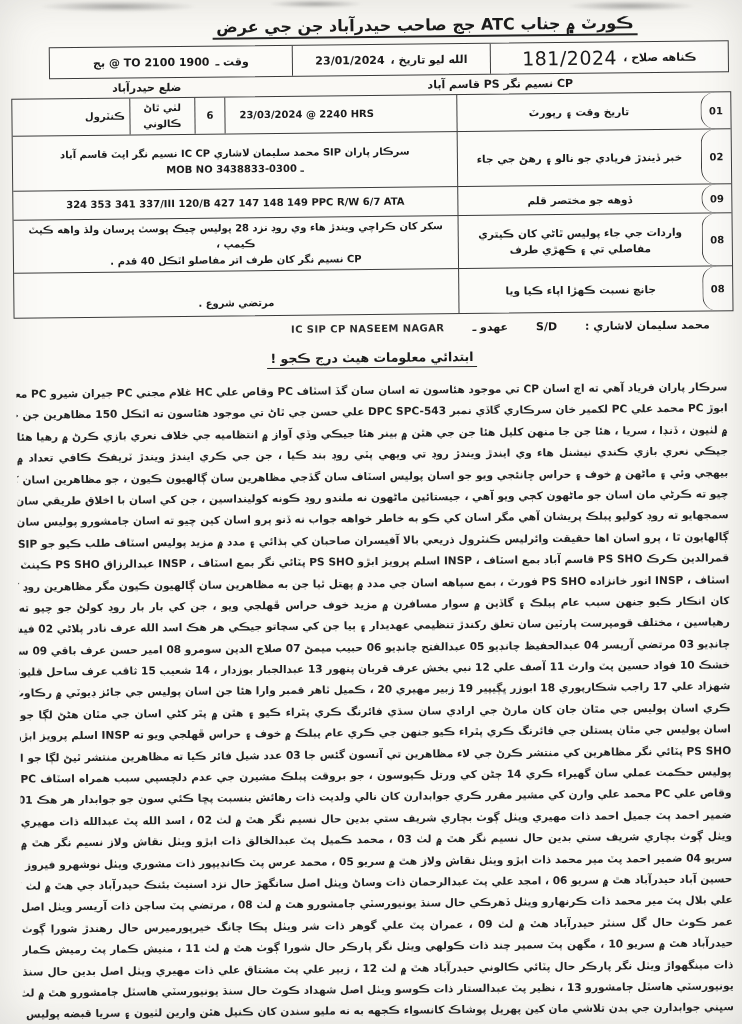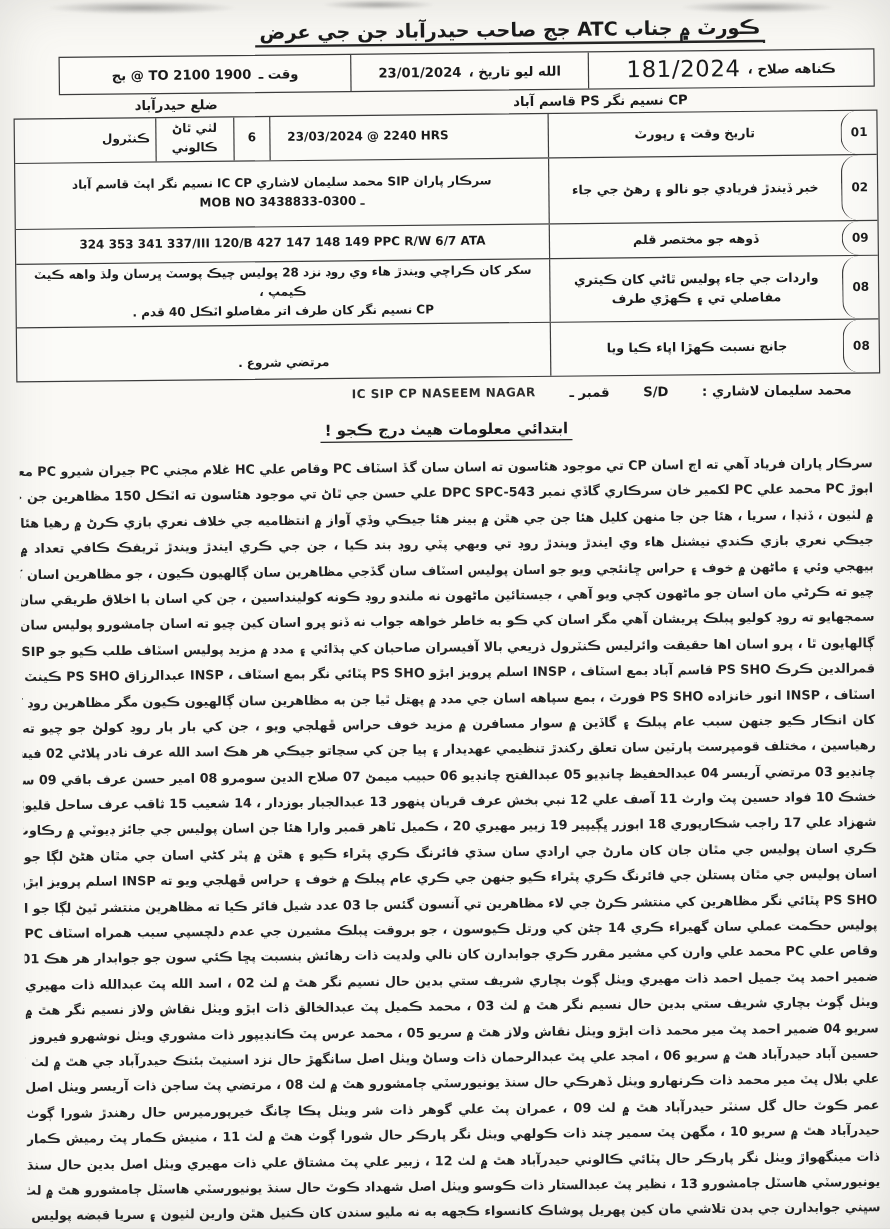--- a/index.html
+++ b/index.html
@@ -140,21 +140,21 @@
         <div class="c-content c5">
           <div>مرتضي شروع .</div>
         </div>
       </div>
 
     </div>
 
     <div class="sig-row">
       <span>محمد سليمان لاشاري :</span>
       <span class="latin">S/D</span>
-      <span>قمبر ـ</span>
+      <span>عهدو ـ</span>
       <span class="sig-en">IC SIP CP NASEEM NAGAR</span>
     </div>
 
     <div class="init-head">ابتدائي معلومات هيٺ درج ڪجو !</div>
 
     <div class="body-text">
       <div class="bline">سرڪار پاران فرياد آهي ته اڄ اسان CP تي موجود هئاسون ته اسان سان گڏ اسٽاف PC وقاص علي HC غلام مجني PC جيران شيرو PC معشوق</div>
       <div class="bline">ابوڙ PC محمد علي PC لکمير خان سرڪاري گاڏي نمبر DPC SPC-543 علي حسن جي ٿاڻ تي موجود هئاسون ته اٽڪل 150 مظاهرين جن جي هٿن</div>
       <div class="bline">۾ لٺيون ، ڏنڊا ، سريا ، هئا جن جا منهن کليل هئا جن جي هٿن ۾ بينر هئا جيڪي وڏي آواز ۾ انتظاميه جي خلاف نعري بازي ڪرڻ ۾ رهيا هئا</div>
       <div class="bline">جيڪي نعري بازي ڪندي نيشنل هاء وي ايندڙ ويندڙ روڊ تي ويهي پٽي روڊ بند ڪيا ، جن جي ڪري ايندڙ ويندڙ ٽريفڪ ڪافي تعداد ۾</div>

